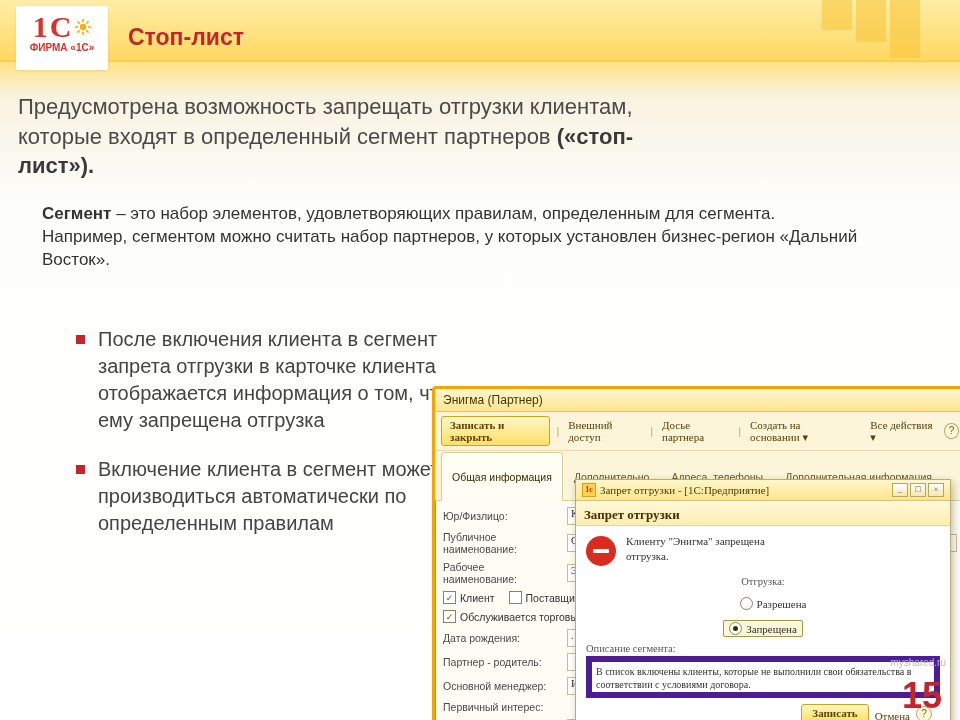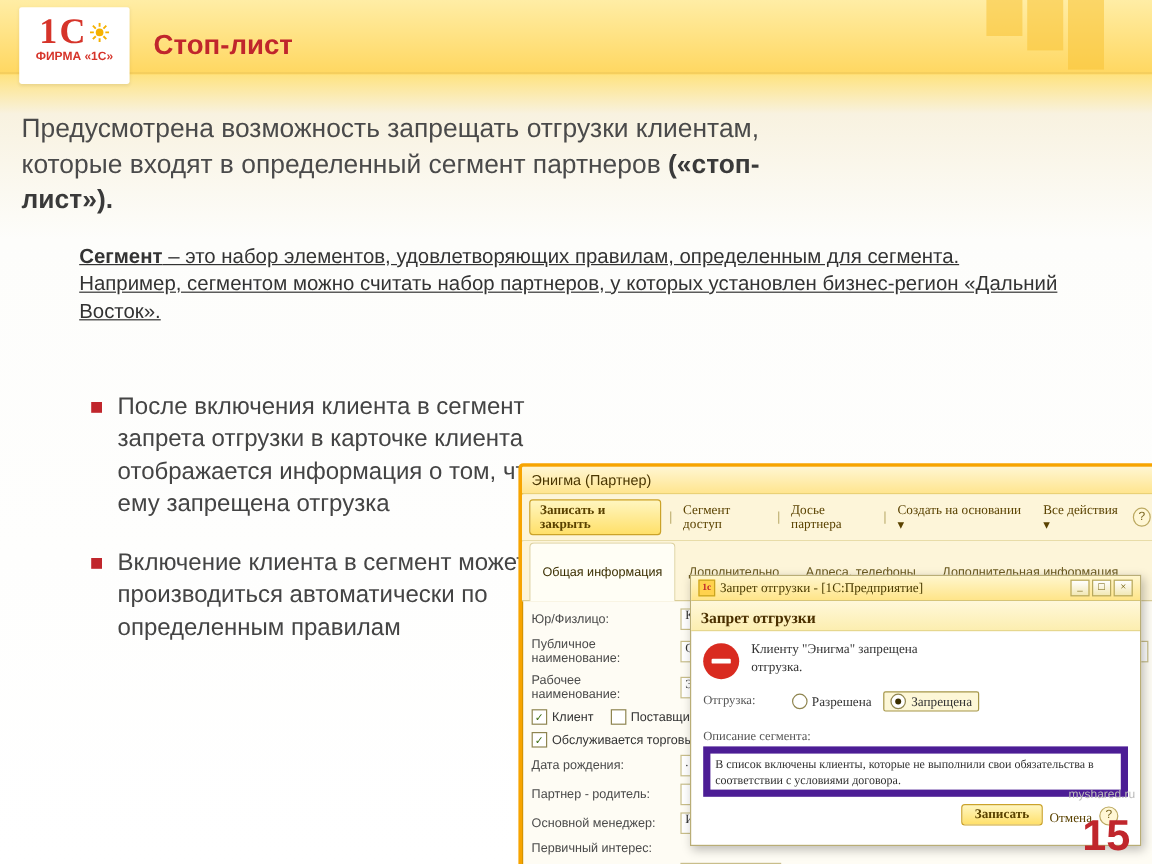--- a/index.html
+++ b/index.html
@@ -74,25 +74,24 @@
   position: absolute;
   left: 18px; right: 20px; top: 92px; bottom: 30px;
 }
 .intro {
   font: 22px/1.35 Arial;
   color: #4a4a4a;
   width: 670px;
 }
 .intro .bold { font-weight: bold; color: #3a3a3a; }
 .segment-def {
-  margin: 22px 0 0 48px;
+  margin: 22px 0 0 24px;
   width: 820px;
   font: 17px/1.35 Arial;
   color: #333;
-  text-decoration: underline;
 }
 .segment-def .bold { font-weight: bold; }
 
 .bullets {
   position: absolute;
   left: 16px; top: 218px;
   width: 380px;
 }
 .bullets li {
   list-style: none;
@@ -279,23 +278,24 @@
   background: #d92b20; position: relative; flex: 0 0 30px;
   margin-top: 2px;
 }
 .m-icon::after {
   content: ""; position: absolute; left: 7px; top: 13px;
   width: 16px; height: 4px; background: #fff; border-radius: 1px;
 }
 .m-msg { font: 11px/1.35 Tahoma; color: #333; }
 
 .radio-row {
-  margin: 10px 0 16px;
+  margin: 10px 0 6px;
   display: flex; align-items: center; gap: 10px;
   font: 11px Tahoma;
+  flex-direction: column;
 }
 .radio {
   width: 11px; height: 11px; border: 1px solid #8f8550; border-radius: 50%;
   background: #fff; display: inline-flex; align-items: center; justify-content: center;
 }
 .radio.on::after {
   content: ""; width: 5px; height: 5px; border-radius: 50%; background: #3a2e00;
 }
 .radio-wrap { display: inline-flex; align-items: center; gap: 4px; padding-left: 20px; }
 .radio-wrap.boxed {
@@ -374,21 +374,21 @@
     <ul class="bullets">
       <li>После включения клиента в сегмент запрета отгрузки в карточке клиента отображается информация о том, что ему запрещена отгрузка</li>
       <li>Включение клиента в сегмент может производиться автоматически по определенным правилам</li>
     </ul>
 
     <div class="app">
       <div class="app-title">Энигма (Партнер)</div>
       <div class="toolbar">
         <div class="tb-btn">Записать и закрыть</div>
         <span class="tb-sep">|</span>
-        <span class="tb-link">Сегмент доступ</span>
+        <span class="tb-link">Внешний доступ</span>
         <span class="tb-sep">|</span>
         <span class="tb-link">Досье партнера</span>
         <span class="tb-sep">|</span>
         <span class="tb-link"><span>Создать на основании</span> ▾</span>
         <span class="tb-spacer"></span>
         <span class="tb-link"><span>Все действия</span> ▾</span>
         <div class="tb-help">?</div>
       </div>
       <div class="tabs">
         <div class="tab active">Общая информация</div>

